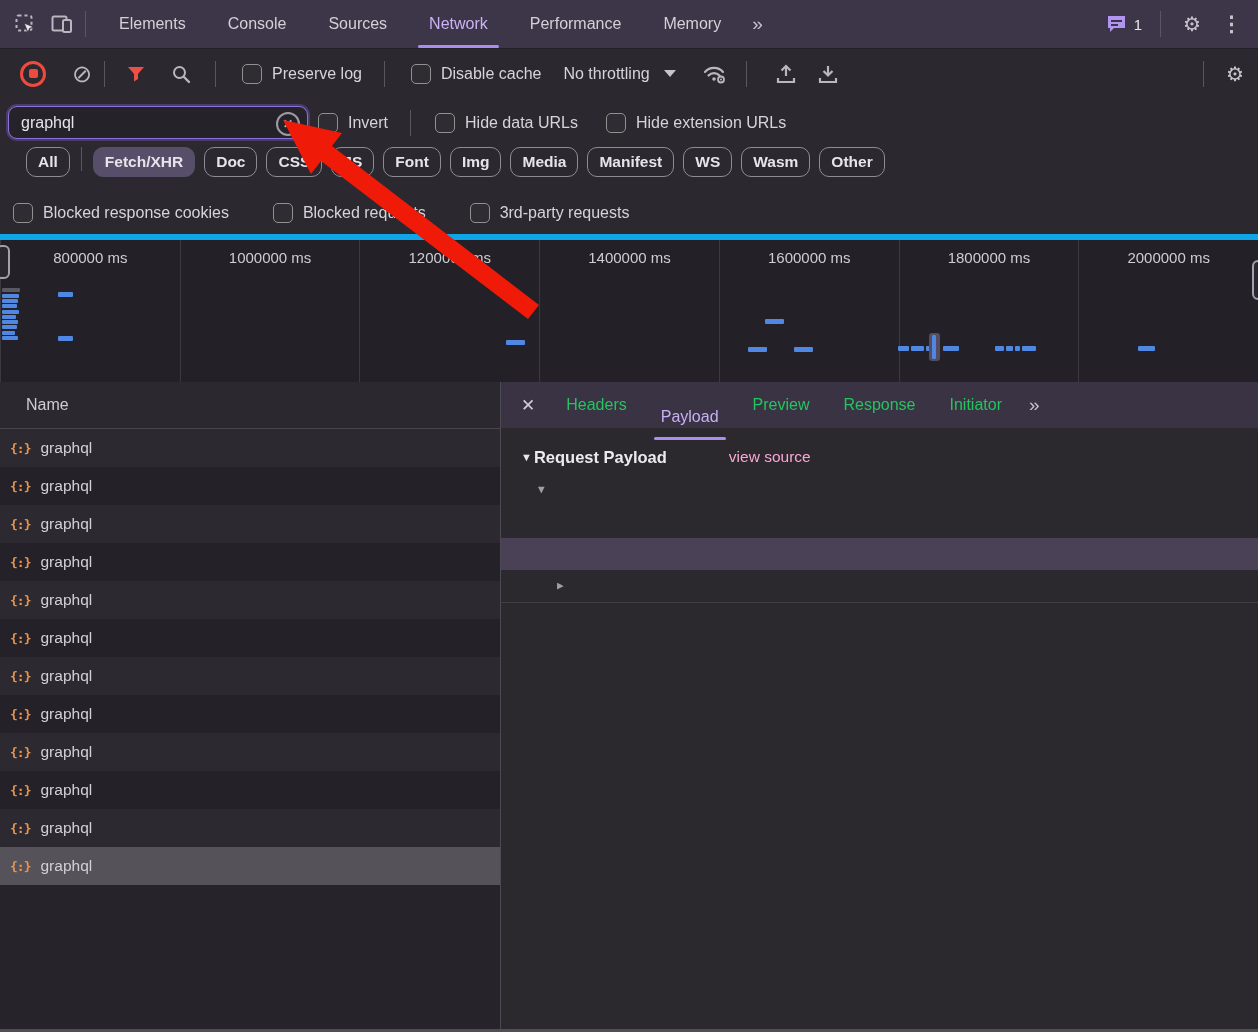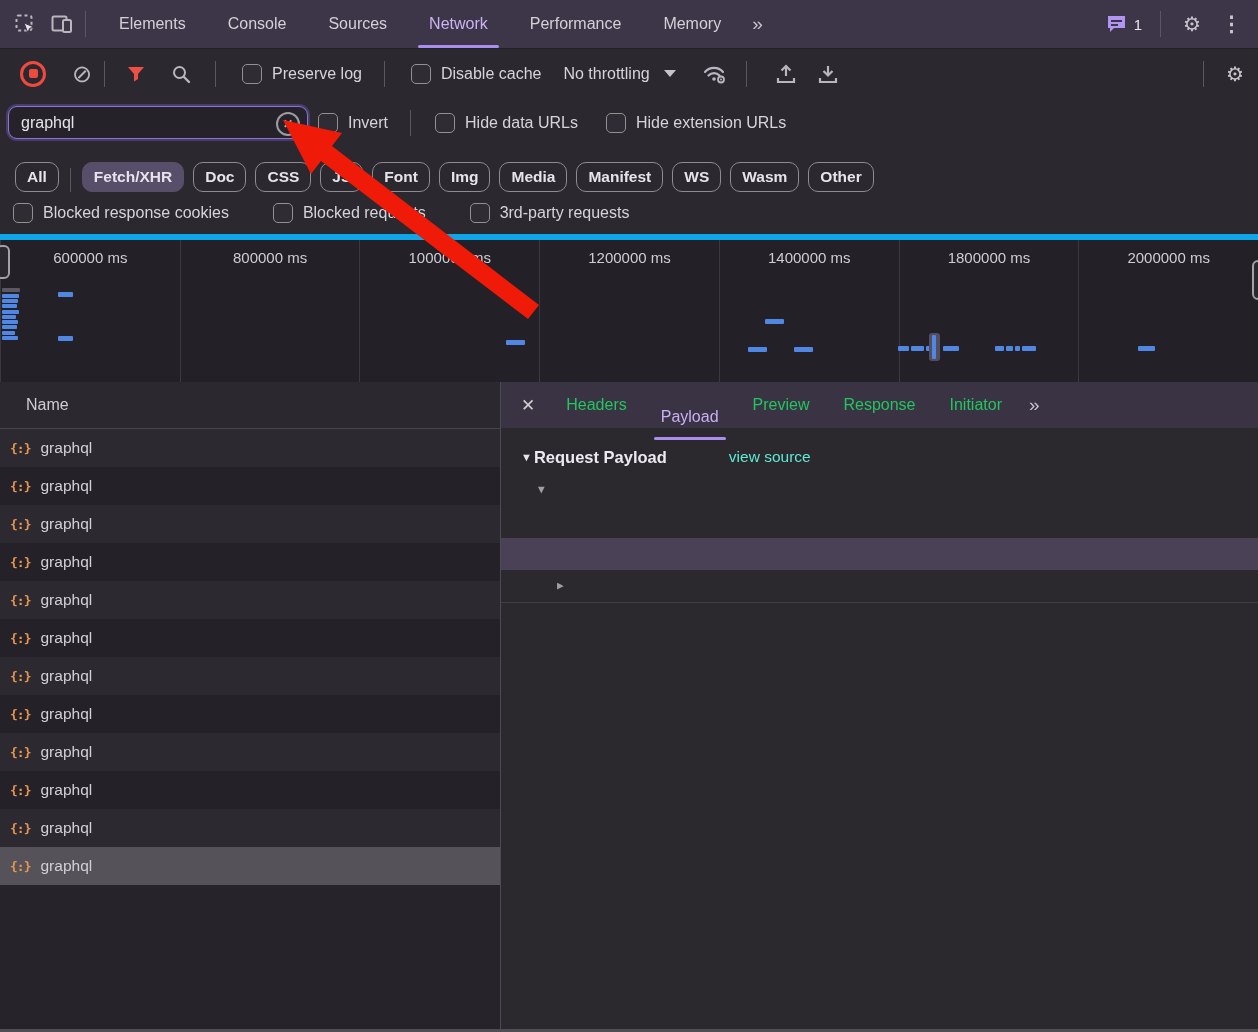--- a/index.html
+++ b/index.html
@@ -35,21 +35,21 @@
   .filterrow{display:flex;align-items:center;height:49px;background:#2b282f;}
   .finputwrap{position:relative;margin-left:8px;flex:none;}
   .finput{width:250px;height:31px;border-radius:9px;background:#252229;border:1px solid #8b73d8;
           box-shadow:0 0 0 2px #473d68;color:#e6e4ea;font-size:16px;padding:0 36px 0 12px;outline:none;
           font-family:"Liberation Sans",sans-serif;}
   .fclear{position:absolute;right:8px;top:6px;width:20px;height:20px;border:2px solid #9d9ba3;border-radius:50%;
           color:#b6b4bc;display:flex;align-items:center;justify-content:center;font-size:12px;font-weight:bold;}
   .filterrow .cblabel{margin-left:10px;}
 
   
-  .chiprow{display:flex;align-items:flex-end;height:45px;background:#2b282f;padding-left:15px;gap:9px;}
+  .chiprow{display:flex;align-items:flex-start;height:45px;background:#2b282f;padding-left:26px;gap:9px;}
   .chip{height:28px;display:flex;align-items:center;padding:0 11px;border:1px solid #8d8b93;border-radius:10px;
         font-size:15.5px;font-weight:600;color:#e6e4ea;flex:none;}
   .chip.active{background:#574f69;border-color:#574f69;}
   .chipdiv{width:1px;height:24px;background:#5a5762;margin:0 2px;flex:none;}
 
   
   .checkrow{display:flex;align-items:center;height:42px;background:#2b282f;padding-left:13px;gap:44px;border-bottom:6px solid #0ea5e9;}
 
   
   .timeline{position:relative;height:147px;background:#232127;border-bottom:1px solid #4a484e;}
@@ -78,21 +78,21 @@
   .dtabs{height:46px;flex:none;background:#3a3343;display:flex;align-items:center;}
   .dclose{padding:0 14px 0 20px;font-size:17px;color:#cfcdd3;}
   .dtab{position:relative;height:100%;display:flex;align-items:center;padding:0 17px;font-size:16px;color:#22c55e;}
   .dtab.active{color:#c9aff5;margin-top:12px;}
   .dtab.active::after{content:"";position:absolute;left:10px;right:10px;bottom:0;height:3px;border-radius:2px;background:#a98ef0;}
 
   .dcontent{flex:1;padding-top:12px;font-family:"DejaVu Sans Mono",monospace;font-size:15px;}
   .phead{display:flex;align-items:center;height:34px;font-family:"Liberation Sans",sans-serif;position:relative;padding-left:20px;}
   .ptri{color:#e8e6ec;font-size:11px;margin-right:2px;}
   .ptitle{font-size:16.5px;font-weight:bold;color:#eceaf0;}
-  .pviewsrc{margin-left:62px;font-size:15.5px;color:#5eead4;}
+  .pviewsrc{margin-left:62px;font-size:15.5px;color:#f9a8d4;}
   .pline{height:32px;line-height:32px;white-space:pre;overflow:hidden;color:#d6d4da;position:relative;letter-spacing:0.3px;}
   .pline .tri{position:absolute;color:#a09ea6;font-size:11px;top:0;}
   .l1{padding-left:55px;}  .l1 .tri{left:37px;}
   .l2{padding-left:65px;}
   .l3{padding-left:65px;background:#4a4156;}
   .l4{padding-left:74px;}  .l4 .tri{left:56px;}
   .pborder{border-bottom:1px solid #413f45;}
 
   .bottomline{position:absolute;left:0;right:0;bottom:0;height:3px;background:#504d55;}
   .arrow-overlay{position:absolute;inset:0;pointer-events:none;z-index:50;}
@@ -245,25 +245,25 @@
         <span>Blocked requests</span>
       </label>
       <label class="cblabel">
         <span class="cb"></span>
         <span>3rd-party requests</span>
       </label>
     </div>
 
   <div class="timeline">
     <div class="tl-cols" id="tl-cols">
-        <div class="tl-col">600000 ms</div>
         <div class="tl-col">800000 ms</div>
         <div class="tl-col">1000000 ms</div>
         <div class="tl-col">1200000 ms</div>
         <div class="tl-col">1400000 ms</div>
+        <div class="tl-col">1600000 ms</div>
         <div class="tl-col">1800000 ms</div>
         <div class="tl-col">2000000 ms</div>
       </div>
     <div id="tl-bars">
         <div class="bar gray" style="left: 2px; top: 48px; width: 18px; height: 4px;"></div>
         <div class="bar" style="left: 2px; top: 54px; width: 17px; height: 4px;"></div>
         <div class="bar" style="left: 2px; top: 59px; width: 16px; height: 4px;"></div>
         <div class="bar" style="left: 2px; top: 64px; width: 15px; height: 4px;"></div>
         <div class="bar" style="left: 2px; top: 70px; width: 17px; height: 4px;"></div>
         <div class="bar" style="left: 2px; top: 75px; width: 14px; height: 4px;"></div>

